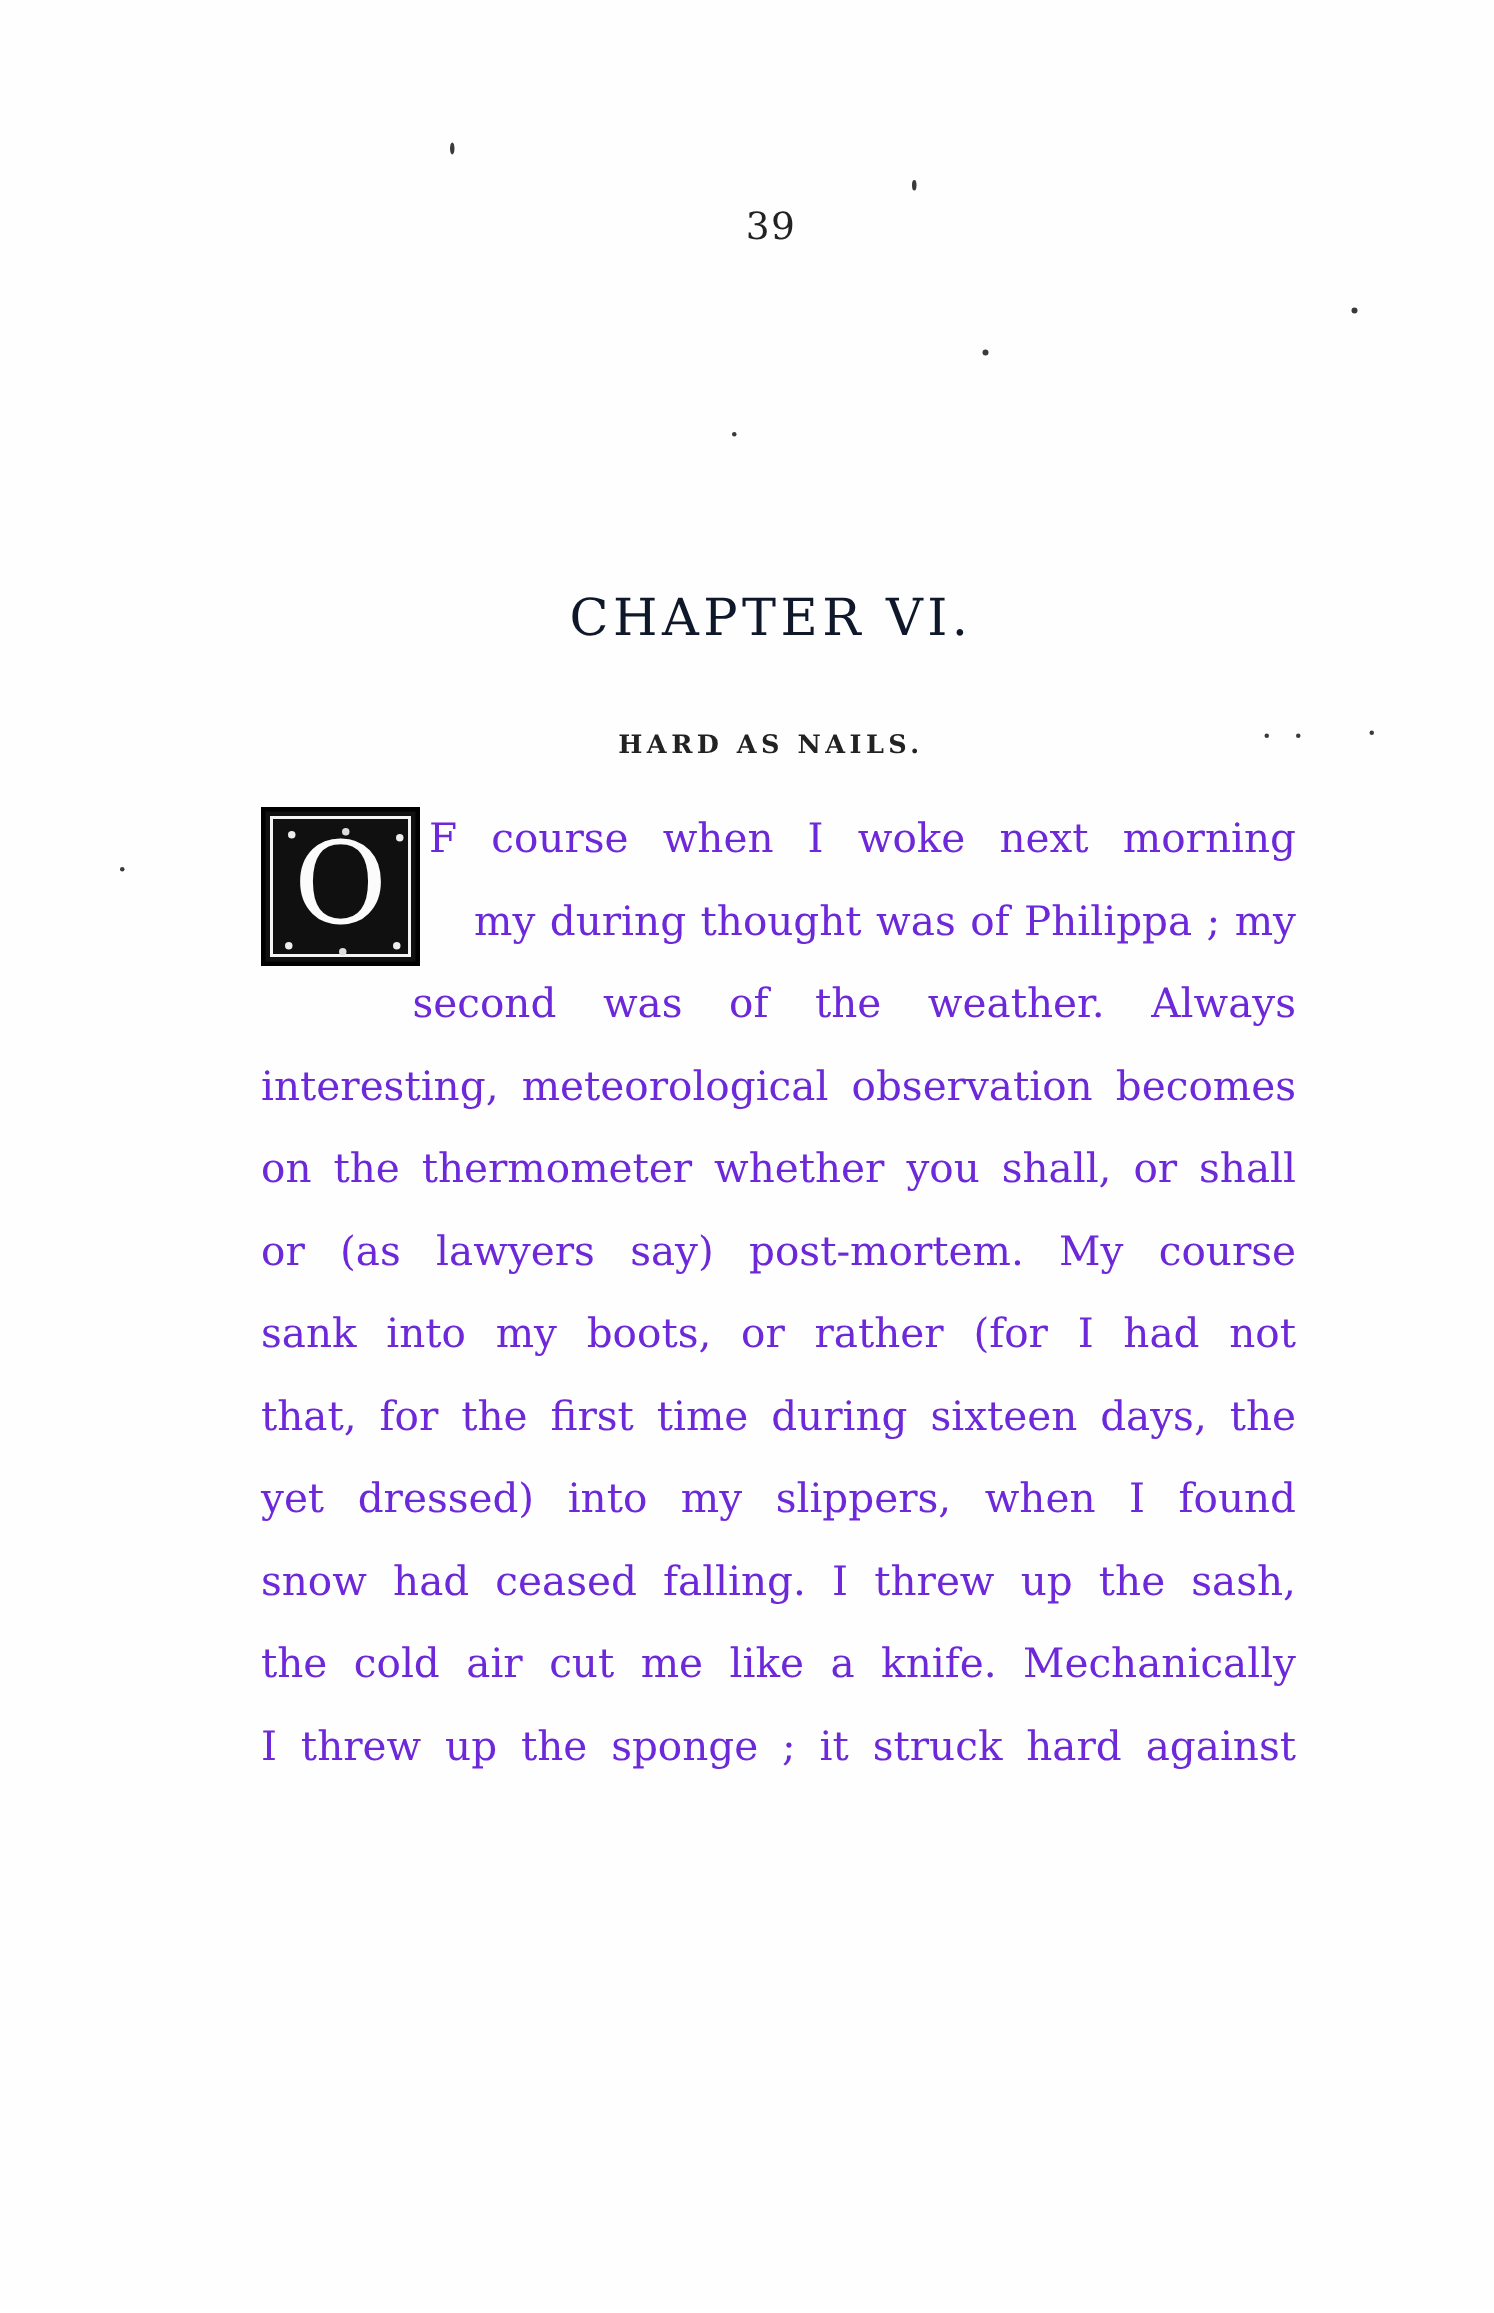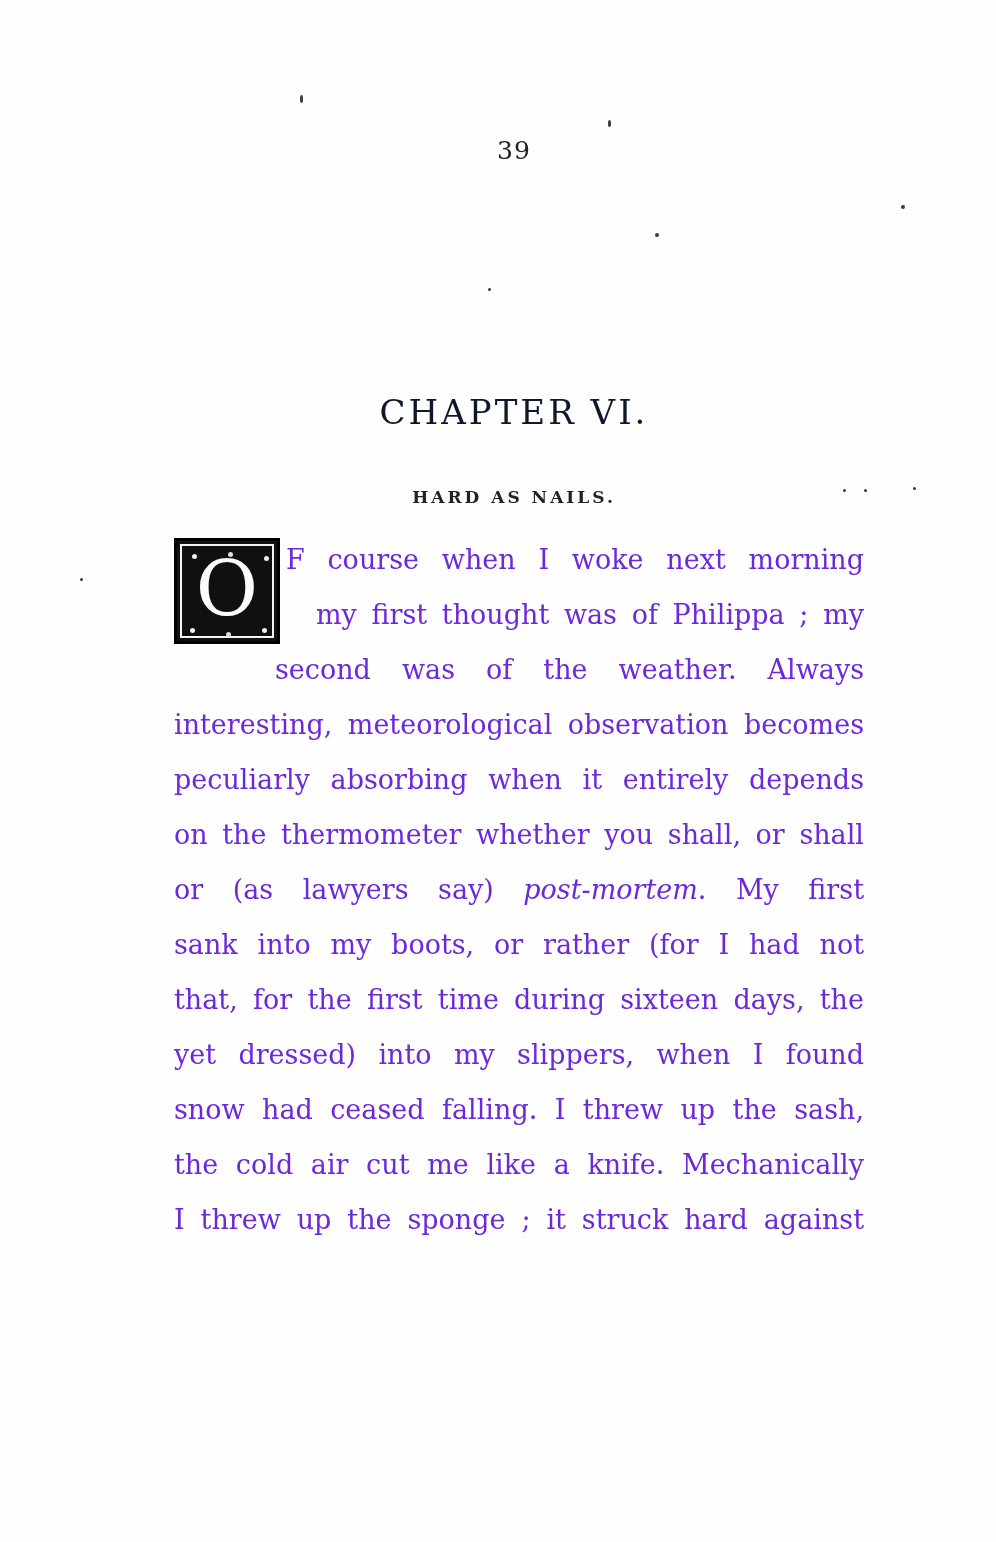--- a/index.html
+++ b/index.html
@@ -57,21 +57,20 @@
   }
   .text-line {
     font-size: 27px;
     line-height: 55px;
     text-align: justify;
     text-align-last: justify;
     white-space: normal;
     color: #6d28d9;
   }
   .text-line .it {
-    font-style: italic;
   }
   .indent-1 { margin-left: 112px; }
   .indent-2 { margin-left: 142px; }
   .indent-3 { margin-left: 101px; }
   .drop-cap-box {
     position: absolute;
     top: 6px;
     left: 0;
     width: 106px;
     height: 106px;
@@ -124,26 +123,25 @@
 
   <div class="body-block">
 
     <div class="drop-cap-box">
       <div class="drop-cap-inner">
         <span class="drop-cap-letter">O</span>
       </div>
     </div>
 
     <div class="text-line indent-1"><span>F course when I woke next morning</span><span class="it"></span><span></span></div>
-    <div class="text-line indent-2"><span>my first thought was of Philippa ; my</span><span class="it"></span><span></span></div>
+    <div class="text-line indent-2"><span>my during thought was of Philippa ; my</span><span class="it"></span><span></span></div>
     <div class="text-line indent-3"><span>second was of the weather.  Always</span><span class="it"></span><span></span></div>
     <div class="text-line"><span>interesting, meteorological observation becomes</span><span class="it"></span><span></span></div>
-    <div class="text-line"><span>peculiarly absorbing when it entirely depends</span><span class="it"></span><span></span></div>
     <div class="text-line"><span>on the thermometer whether you shall, or shall</span><span class="it"></span><span></span></div>
-    <div class="text-line"><span>or (as lawyers say) </span><span class="it">post-mortem</span><span>.  My first</span></div>
+    <div class="text-line"><span>or (as lawyers say) </span><span class="it">post-mortem</span><span>.  My course</span></div>
     <div class="text-line"><span>sank into my boots, or rather (for I had not</span><span class="it"></span><span></span></div>
     <div class="text-line"><span>that, for the first time during sixteen days, the</span><span class="it"></span><span></span></div>
     <div class="text-line"><span>yet dressed) into my slippers, when I found</span><span class="it"></span><span></span></div>
     <div class="text-line"><span>snow had ceased falling.  I threw up the sash,</span><span class="it"></span><span></span></div>
     <div class="text-line"><span>the cold air cut me like a knife.  Mechanically</span><span class="it"></span><span></span></div>
     <div class="text-line"><span>I threw up the sponge ; it struck hard against</span><span class="it"></span><span></span></div>
   </div>
 
   <div class="speck" style="left:300px; top:95px; width:3px; height:8px;"></div>
   <div class="speck" style="left:608px; top:120px; width:3px; height:7px;"></div>

